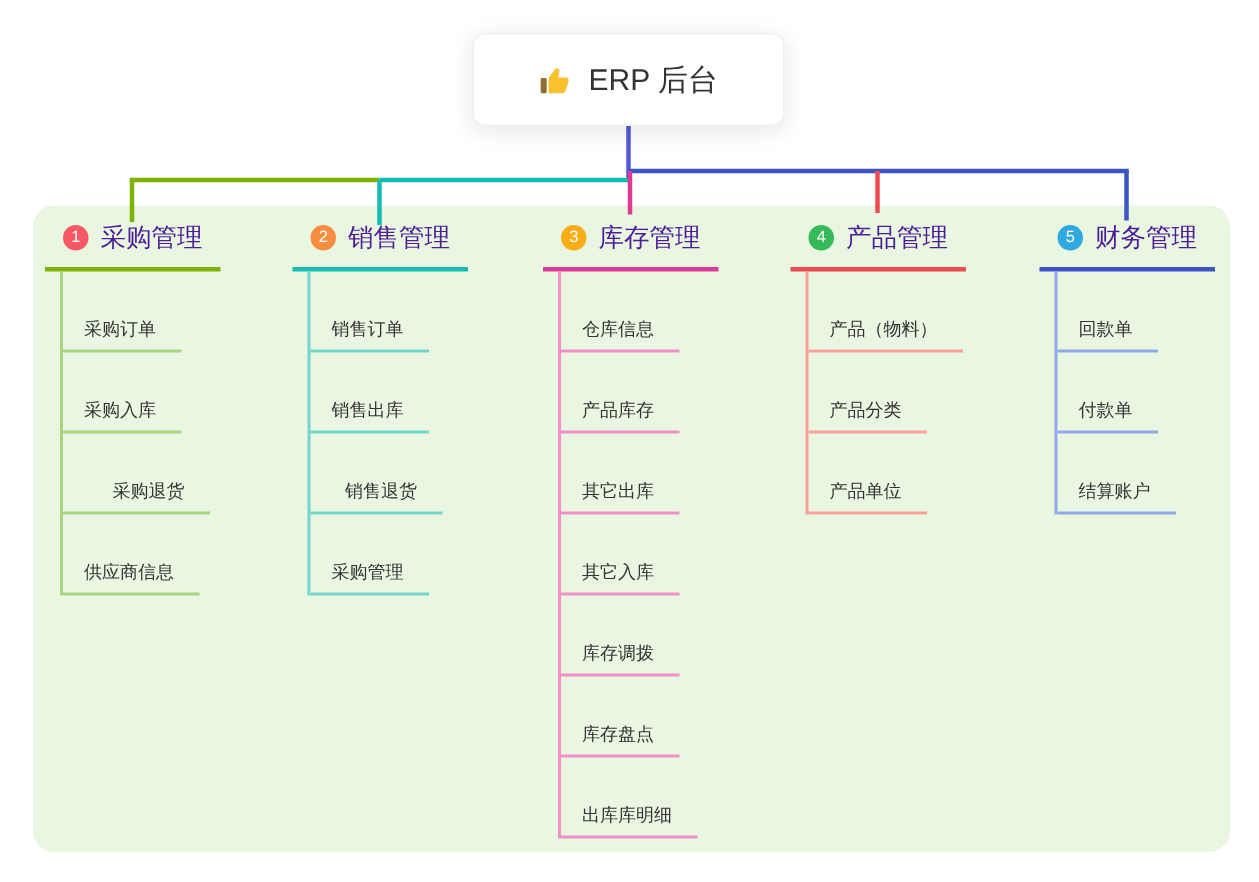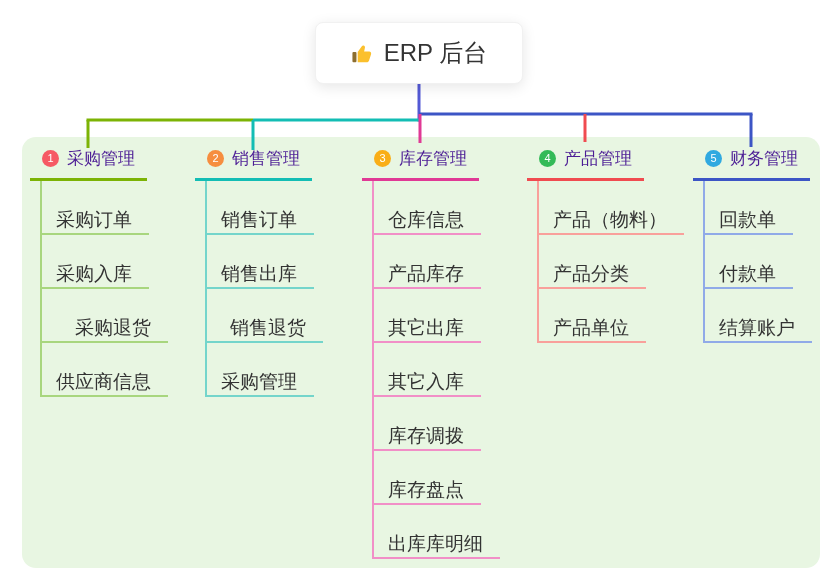--- a/index.html
+++ b/index.html
@@ -10,38 +10,38 @@
   .panel {
     position:absolute; left:22px; top:137px; width:798px; height:431px;
     border-radius:14px; z-index:0;
   }
   svg.connectors { position:absolute; left:0; top:0; z-index:1; }
   .root-node {
     position:absolute; left:315px; top:22px; width:208px; height:62px;
     background:#ffffff; border:1px solid #f1f1f1; border-radius:8px;
     box-shadow:0 3px 14px rgba(0,0,0,.10);
     display:flex; align-items:center; justify-content:center; gap:10px;
-    font-size:24px; color:#333; z-index:2; box-sizing:border-box;
+    font-size:20px; color:#333; z-index:2; box-sizing:border-box;
   }
   .branch { position:absolute; z-index:2; }
   .branch-header {
     display:flex; align-items:center; gap:8px;
     width:117px; box-sizing:border-box;
     padding:0 0 8px 12px; border-bottom:3px solid;
   }
   .badge {
     width:17px; height:17px; border-radius:50%; flex:0 0 17px;
     color:#fff; font-size:11px; line-height:17px; text-align:center;
   }
   .branch-title { font-size:17px; color:#4c1d95; white-space:nowrap; }
   .children { margin-left:10px; border-left:2px solid; width:-moz-fit-content; width:fit-content; }
   .child {
     width:-moz-fit-content; width:fit-content; white-space:nowrap;
     padding:31px 17px 6px 14px; border-bottom:2px solid;
-    font-size:19px; line-height:15px; color:#333;
+    font-size:12px; line-height:15px; color:#333;
   }
   .thumb-icon { display:inline-flex; }
 </style>
 </head>
 <body>
 
 <div class="canvas">
   <div class="panel" id="panel" style="background: rgb(232, 246, 226);"></div>
   <svg class="connectors" id="connectors" width="839" height="588">
       <line x1="419" y1="84" x2="419" y2="121.5" stroke="#5359d5" stroke-width="3"></line>

